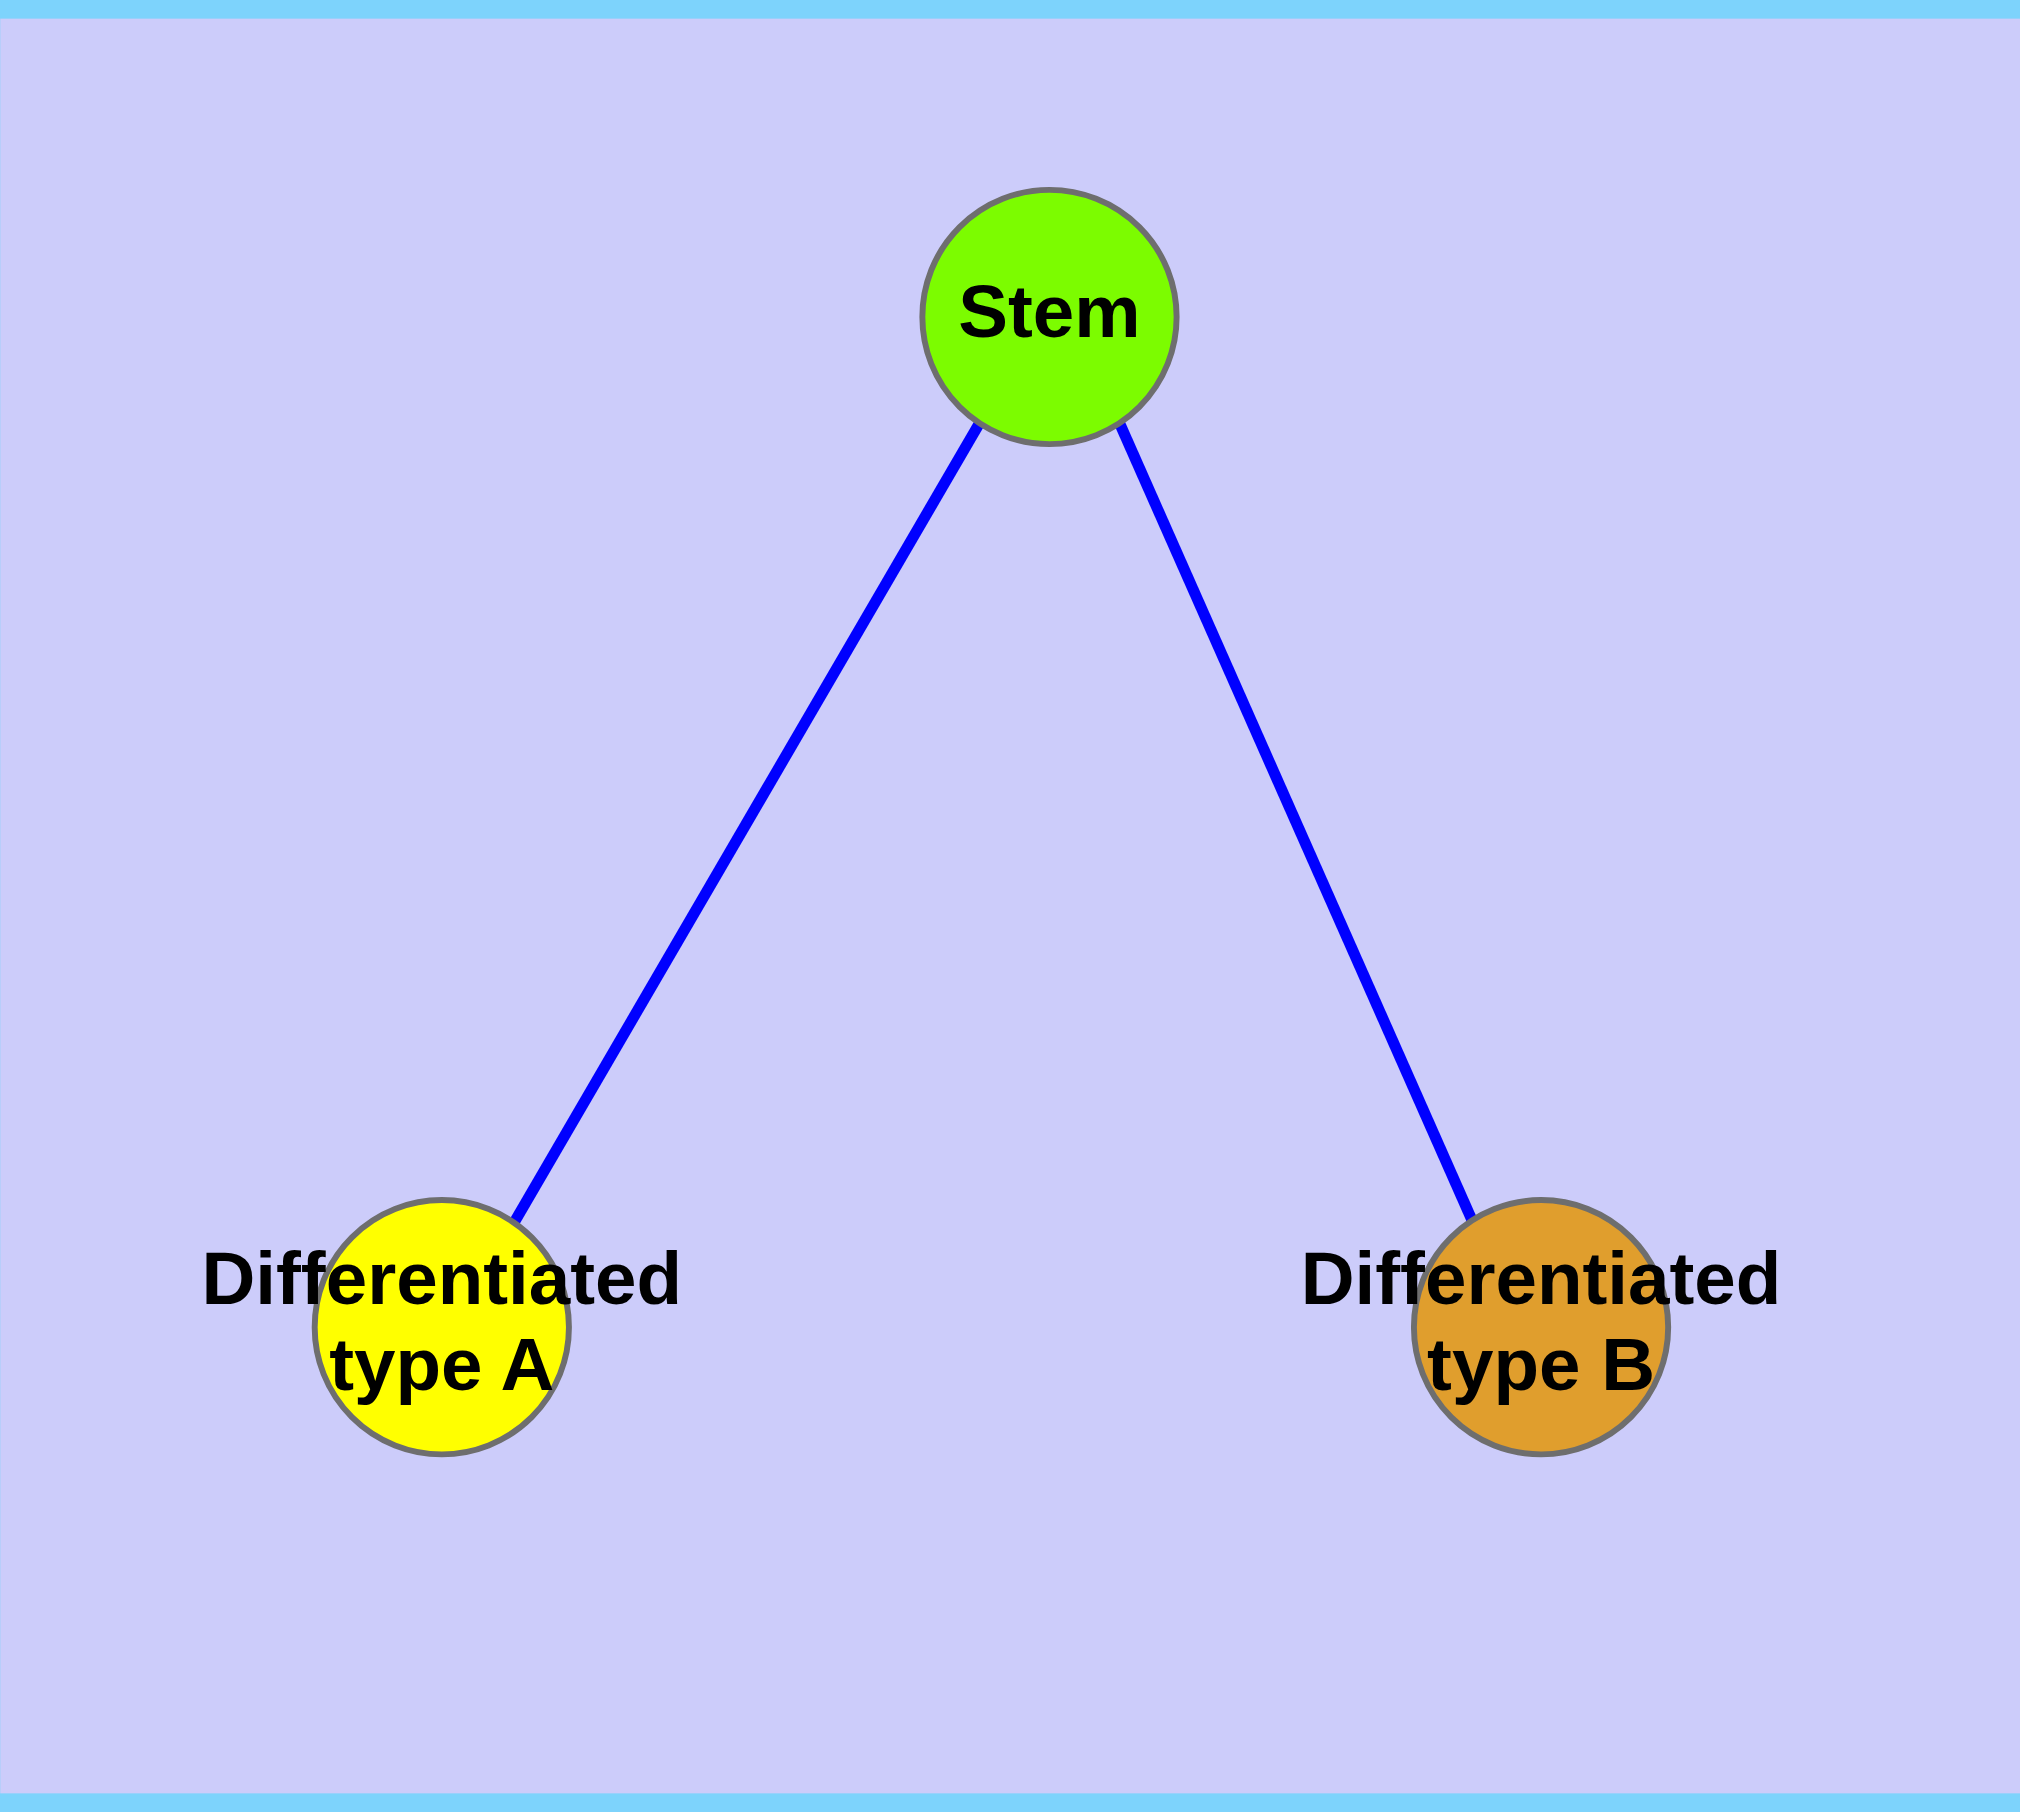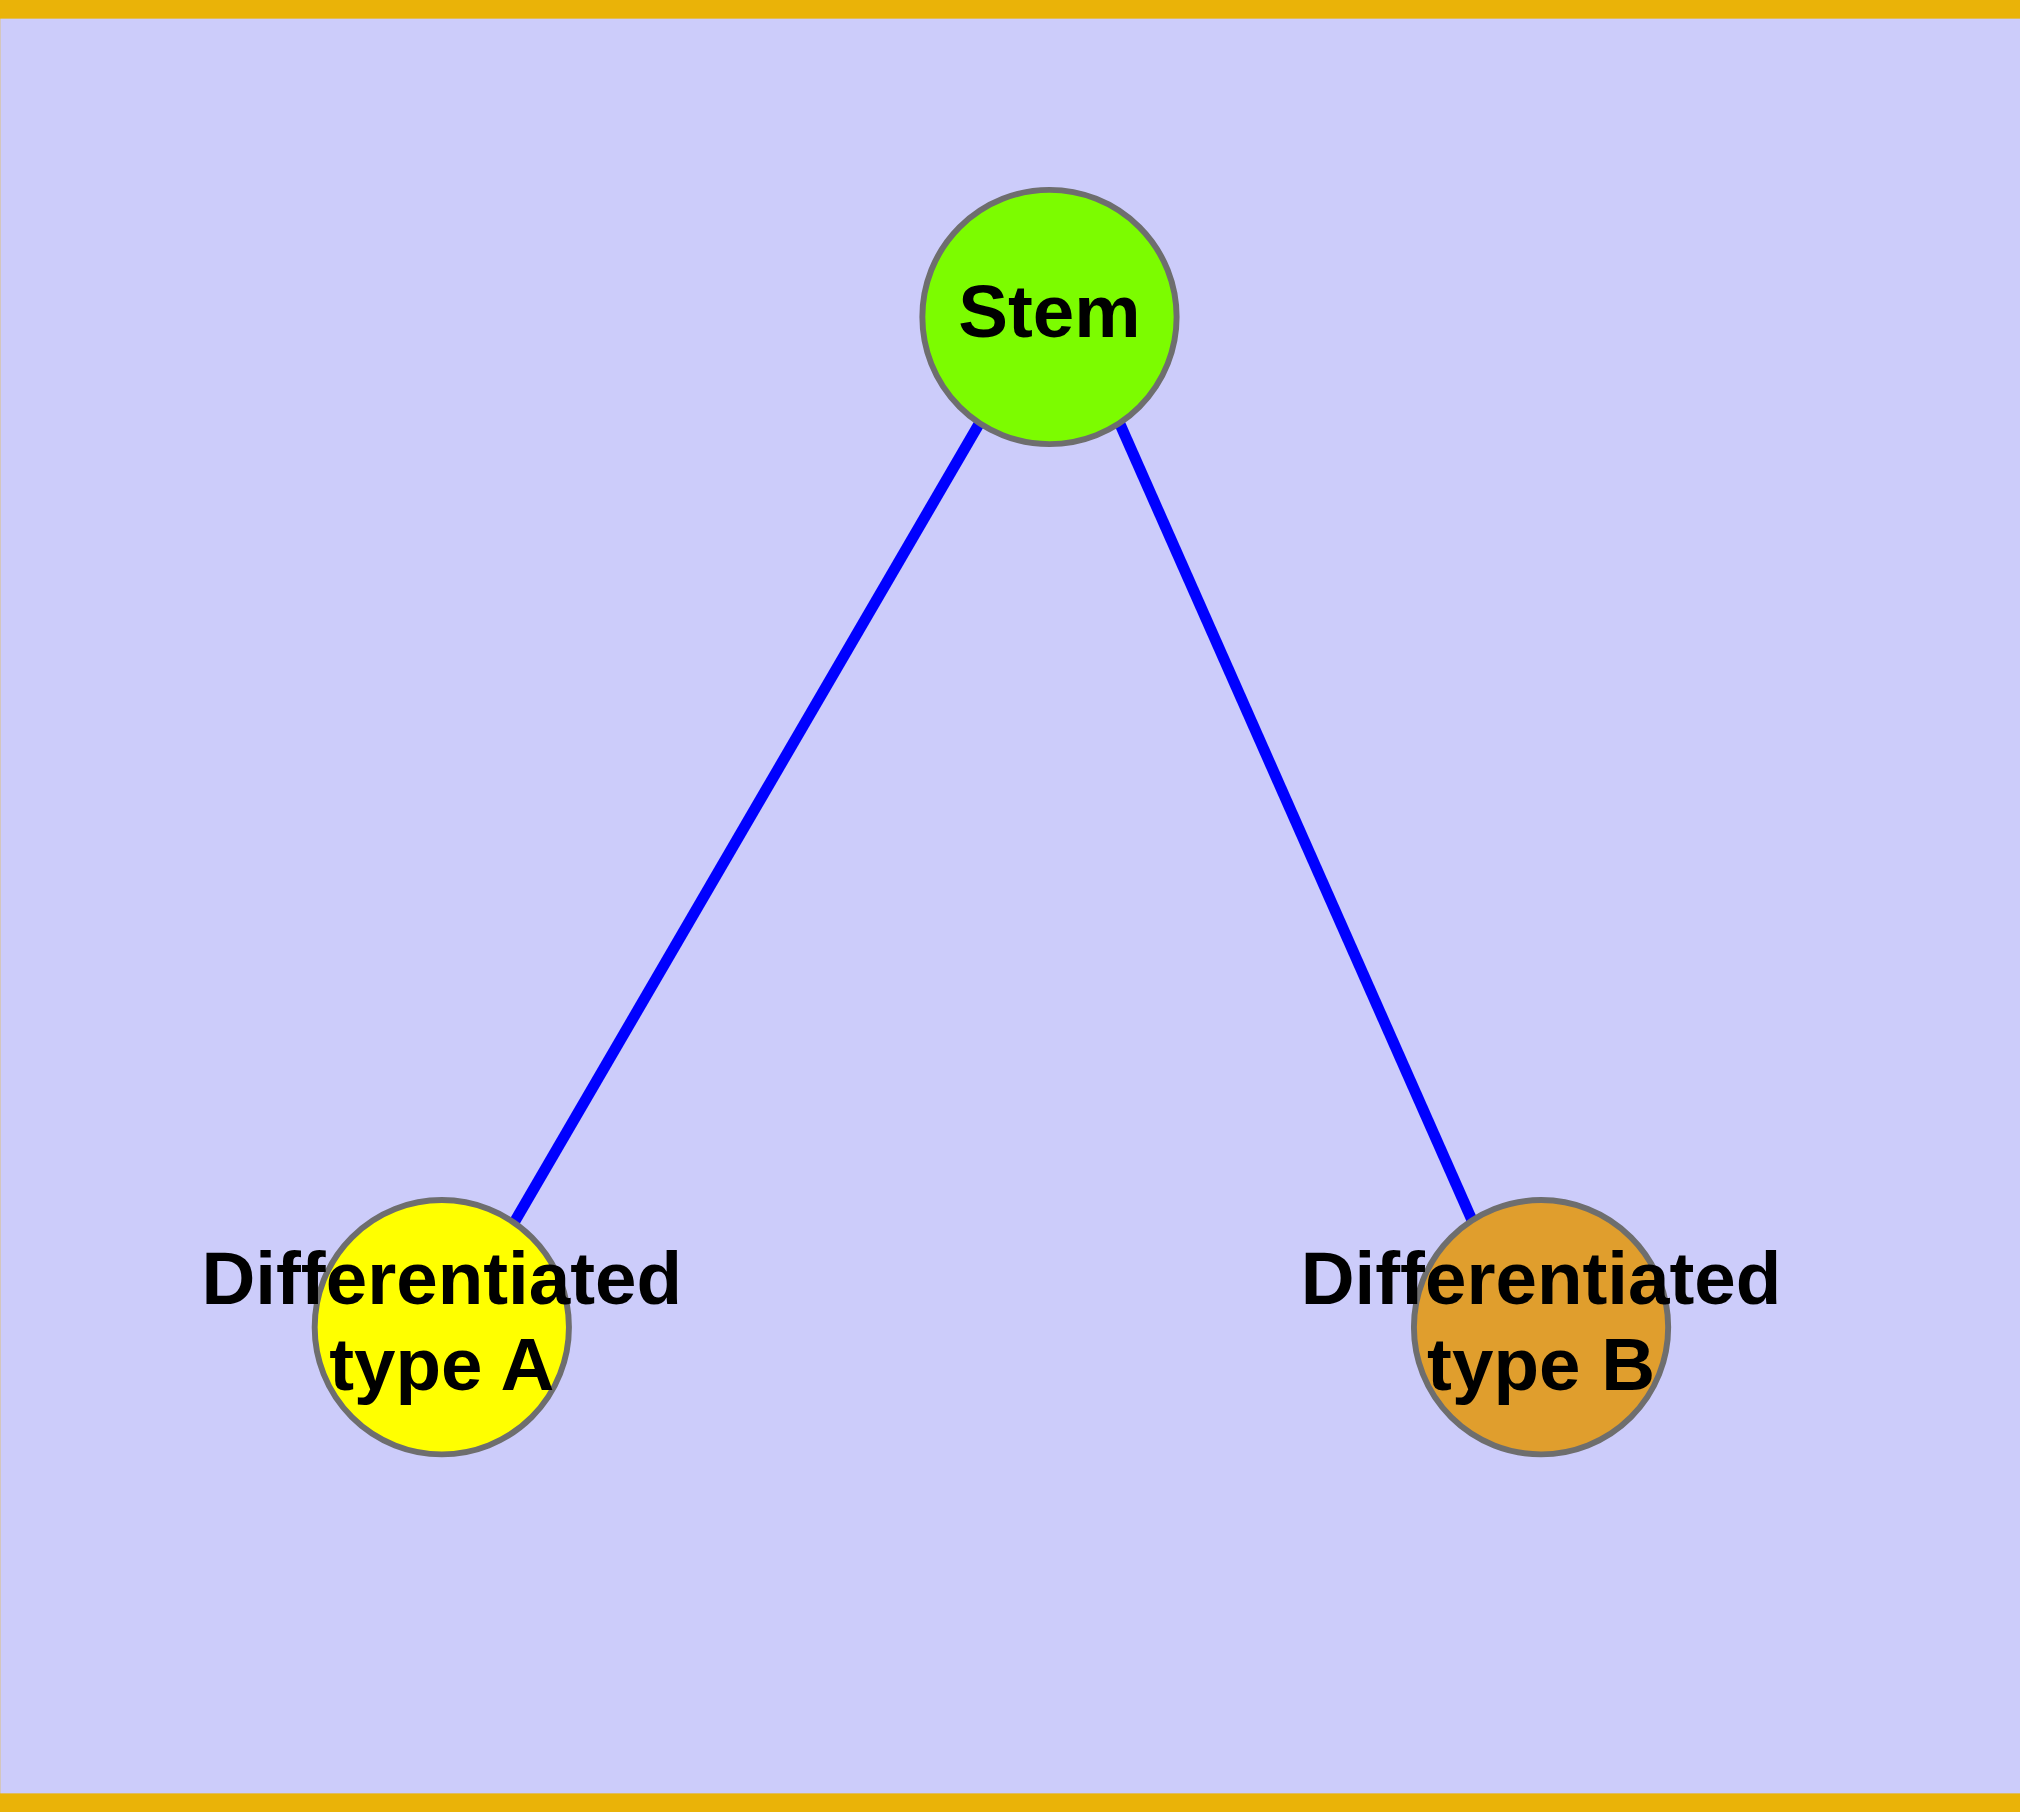--- a/index.html
+++ b/index.html
@@ -29,21 +29,21 @@
     font-family: "Liberation Sans", sans-serif;
     font-weight: bold;
     fill: #000000;
     text-anchor: middle;
     dominant-baseline: middle;
   }
 </style>
 </head>
 <body>
 
-<div id="graph-canvas" style="background: #eab308;">
+<div id="graph-canvas" style="background: #7dd3fc;">
   <svg id="graph-svg" width="2021" height="1812" viewBox="0 0 2384 2138">
 
     <rect id="bg-rect" x="0" y="22" width="2384" height="2094" fill="#ccccfa"></rect>
 
     <g>
       <line id="edge-0" x1="1155" y1="500" x2="606" y2="1443" stroke="#0000ff" stroke-width="13" stroke-linecap="butt"></line>
       <line id="edge-1" x1="1321" y1="500" x2="1738" y2="1443" stroke="#0000ff" stroke-width="13" stroke-linecap="butt"></line>
     </g>
 
     <g>

